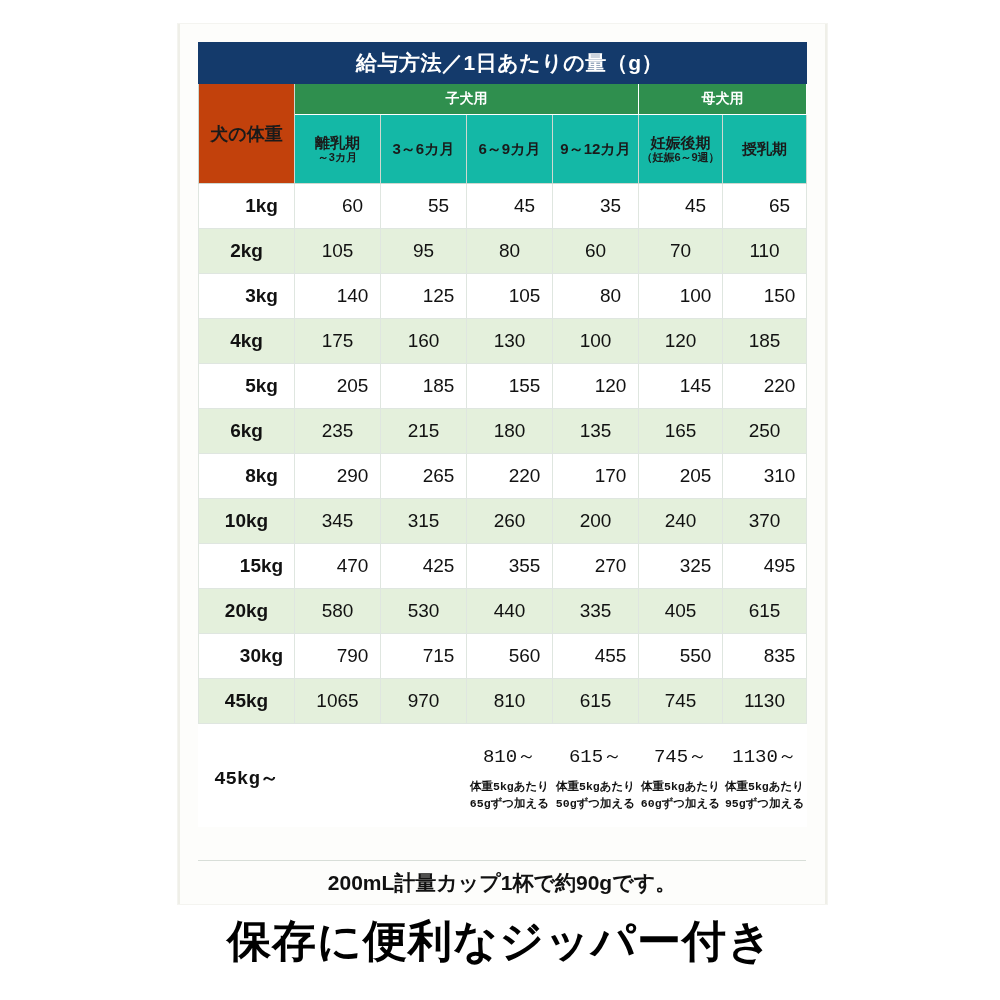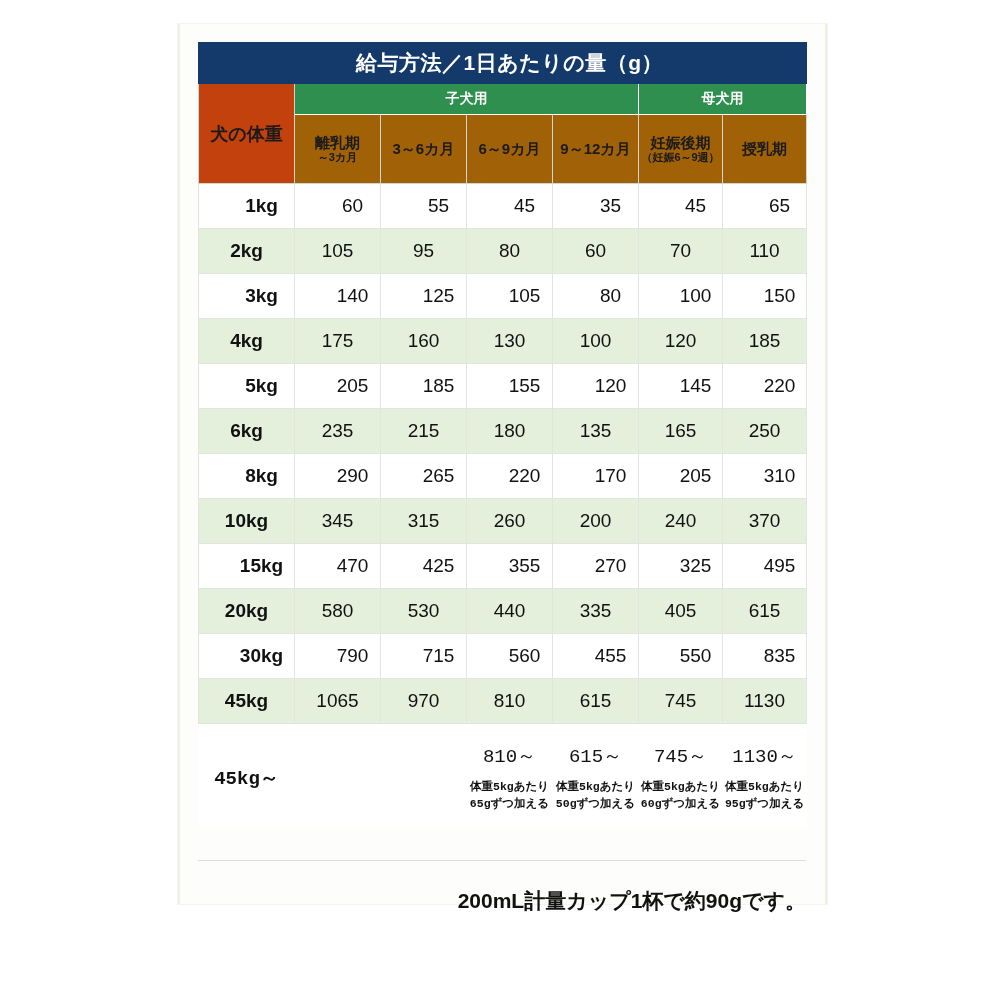--- a/index.html
+++ b/index.html
@@ -83,21 +83,21 @@
   .corner {
     background: #c2410c;
     color: #1a1a1a;
     font-size: 18px;
     font-weight: bold;
     border: 1px solid #cfd8d0 !important;
   }
 
   
   .sub {
-    background: #a16207;
+    background: #14b8a6;
     color: #1a1a1a;
     font-size: 15px;
     font-weight: bold;
     line-height: 1.15;
     height: 64px;
     border: 1px solid #cfd8d0 !important;
     padding: 2px 1px !important;
   }
   .sub .small {
     font-size: 11px;
@@ -150,26 +150,26 @@
     line-height: 1.45;
     display: block;
   }
 
   
   .cup-note {
     position: absolute;
     left: 18px;
     top: 836px;
     width: 608px;
-    text-align: right;
+    text-align: center;
     font-size: 21px;
     font-weight: bold;
     color: #111111;
     border-top: 1px solid #d8ded8;
-    padding-top: 26px;
+    padding-top: 8px;
   }
 
   
   .caption {
     position: absolute;
     left: 0;
     top: 900px;
     width: 1000px;
     text-align: center;
     font-size: 44px;
@@ -375,13 +375,14 @@
               <span class="open-note">95gずつ加える</span>
             </td>
           </tr>
         </tbody>
       </table>
     </div>
 
     <div class="cup-note">200mL計量カップ1杯で約90gです。</div>
   </div>
 
+  <div class="caption">保存に便利なジッパー付き</div>
 </div>
 
 </body></html>

